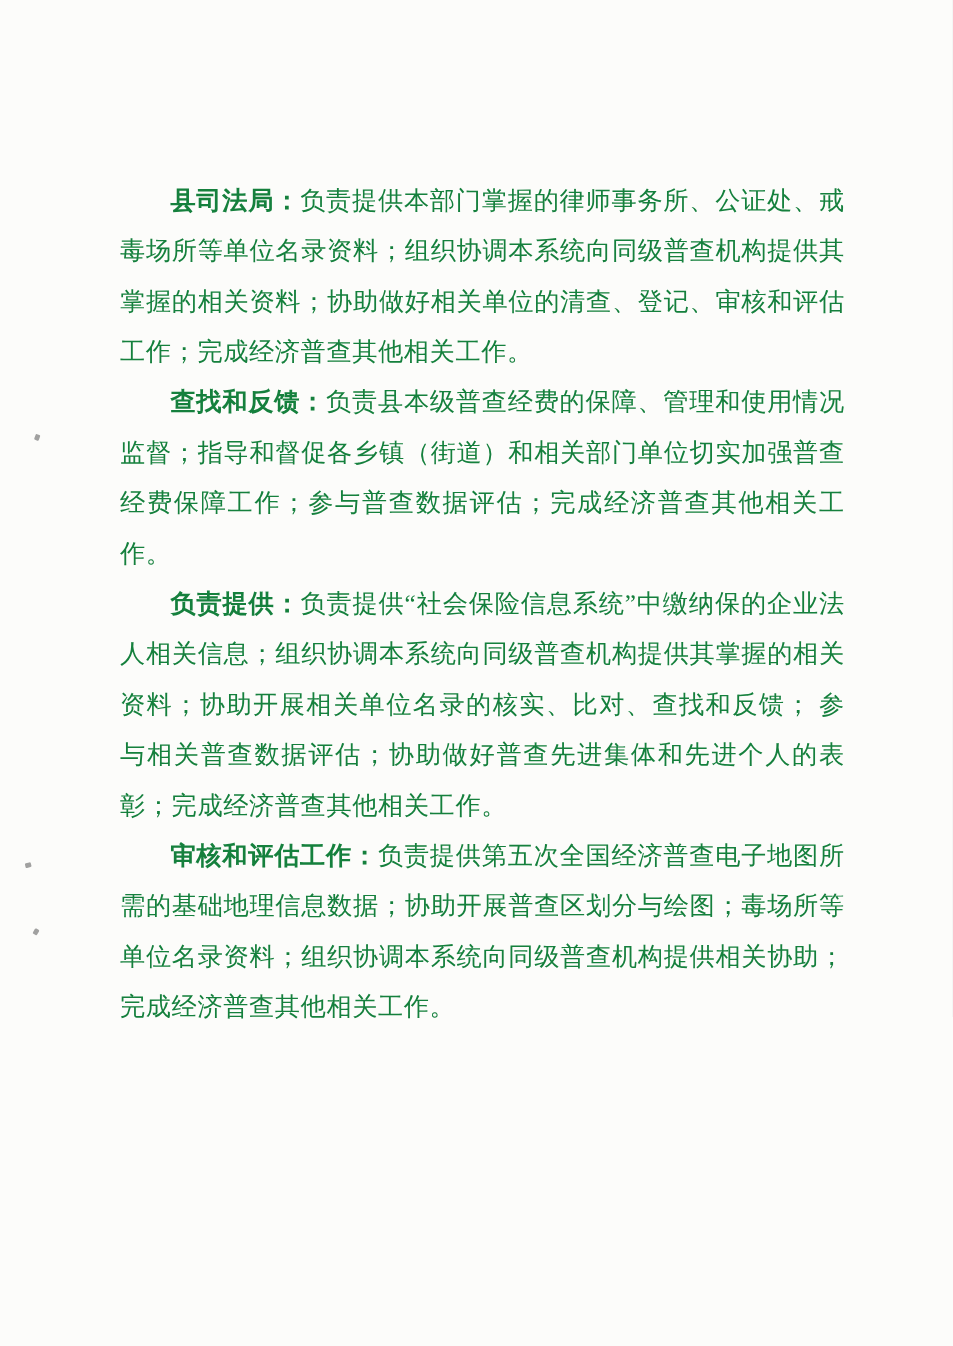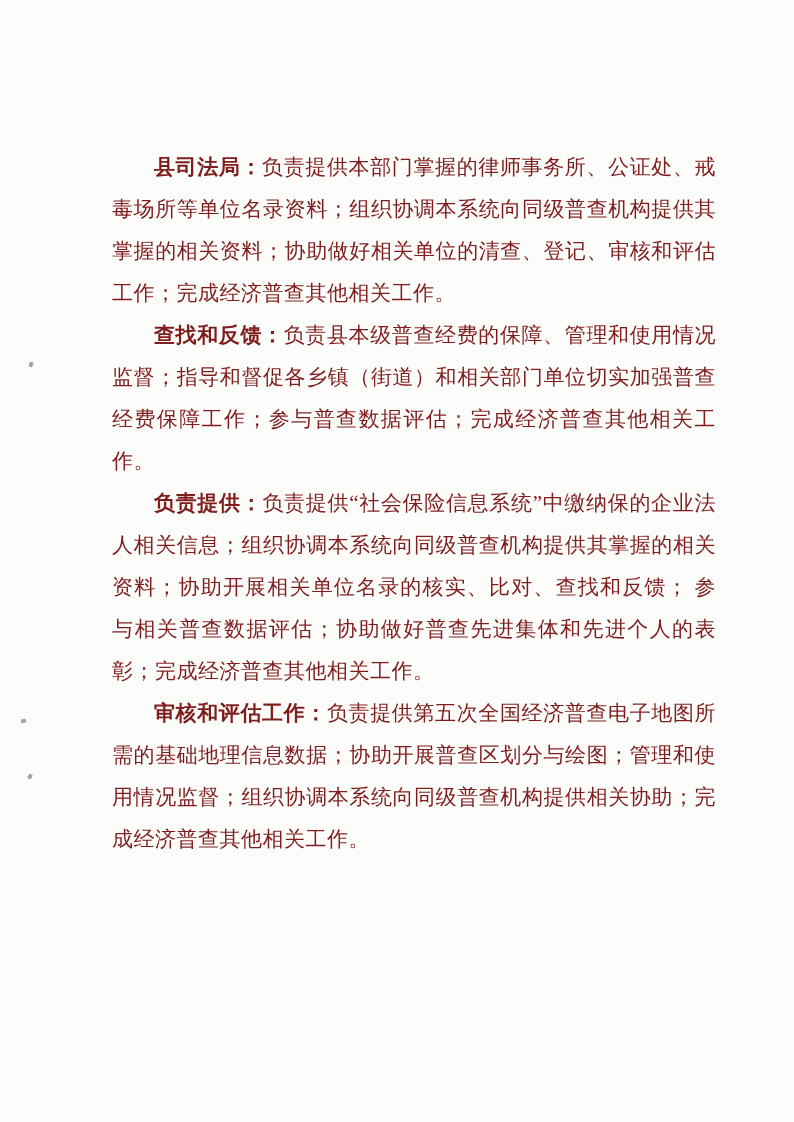--- a/index.html
+++ b/index.html
@@ -11,24 +11,24 @@
     position: relative;
     width: 794px;
     height: 1122px;
     margin: 0 auto;
     background: #fcfcfa;
     overflow: hidden;
     font-family: "Liberation Serif", "DejaVu Serif", serif;
   }
   .content {
     position: absolute;
-    left: 112px;
+    left: 100px;
     top: 146px;
     width: 604px;
-    color: #7f1d1d;
+    color: #15803d;
     font-size: 21px;
     line-height: 42px;
     letter-spacing: 0.5px;
     text-align: justify;
   }
   .para {
     margin: 0;
     padding: 0;
     text-indent: 2em;
   }
@@ -62,18 +62,18 @@
 
     <p class="para">
       <span class="para-label">查找和反馈：</span><span class="para-text">负责县本级普查经费的保障、管理和使用情况监督；指导和督促各乡镇（街道）和相关部门单位切实加强普查经费保障工作；参与普查数据评估；完成经济普查其他相关工作。</span>
     </p>
 
     <p class="para">
       <span class="para-label">负责提供：</span><span class="para-text">负责提供“社会保险信息系统”中缴纳保的企业法人相关信息；组织协调本系统向同级普查机构提供其掌握的相关资料；协助开展相关单位名录的核实、比对、查找和反馈； 参与相关普查数据评估；协助做好普查先进集体和先进个人的表彰；完成经济普查其他相关工作。</span>
     </p>
 
     <p class="para">
-      <span class="para-label">审核和评估工作：</span><span class="para-text">负责提供第五次全国经济普查电子地图所需的基础地理信息数据；协助开展普查区划分与绘图；管理和使用情况监督；组织协调本系统向同级普查机构提供相关协助；完成经济普查其他相关工作。</span>
+      <span class="para-label">审核和评估工作：</span><span class="para-text">负责提供第五次全国经济普查电子地图所需的基础地理信息数据；协助开展普查区划分与绘图；毒场所等单位名录资料；组织协调本系统向同级普查机构提供相关协助；完成经济普查其他相关工作。</span>
     </p>
 
 
   </div>
 </div>
 
 </body></html>

